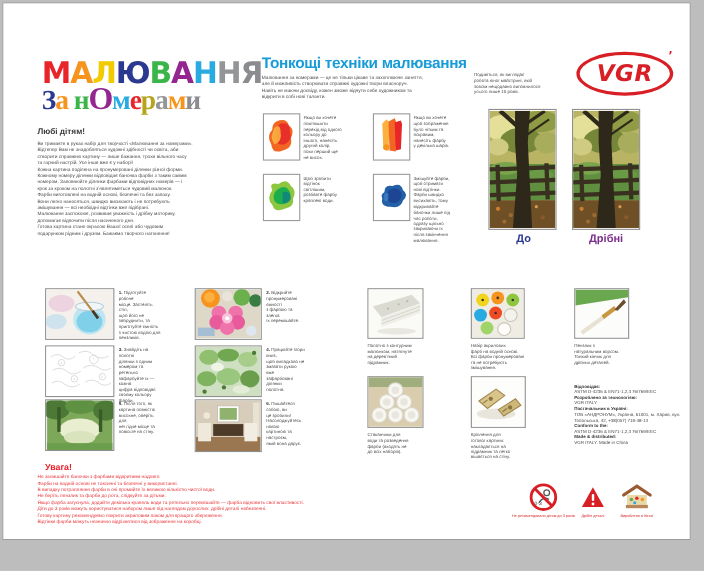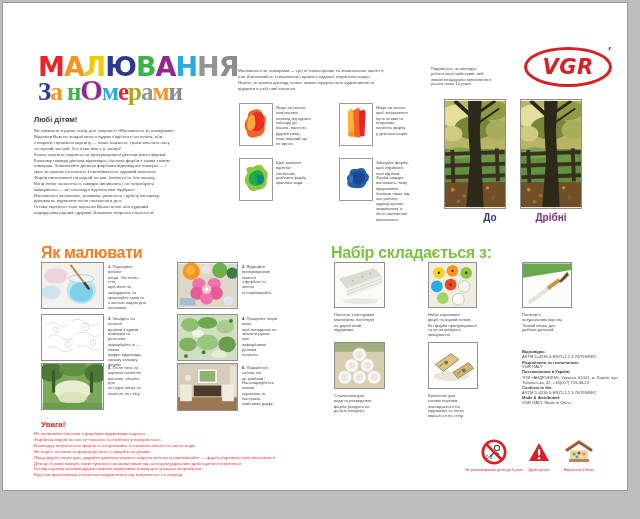--- a/index.html
+++ b/index.html
@@ -76,20 +76,21 @@
   </svg>
 
   <div class="abs" style="left:35px;top:52px">
     <div class="t1"><span style="color: rgb(232, 38, 42);">М</span><span style="color: rgb(247, 148, 30);">А</span><span style="color: rgb(242, 202, 0);">Л</span><span style="color: rgb(43, 57, 144);">Ю</span><span style="color: rgb(58, 181, 74);">В</span><span style="color: rgb(147, 39, 143);">А</span><span style="color: rgb(41, 171, 226);">Н</span><span style="color: rgb(147, 149, 152);">Н</span><span style="color: rgb(138, 140, 143);">Я</span></div>
     <div class="t2"><span style="color: rgb(43, 57, 144);">З</span><span style="color: rgb(247, 148, 30);">а</span><span> </span><span style="color: rgb(58, 181, 74);">н</span><span style="color: rgb(147, 39, 143);">О</span><span style="color: rgb(41, 171, 226);">м</span><span style="color: rgb(232, 38, 42);">е</span><span style="color: rgb(181, 165, 27);">р</span><span style="color: rgb(147, 149, 152);">а</span><span style="color: rgb(247, 148, 30);">м</span><span style="color: rgb(138, 140, 143);">и</span></div>
   </div>
 
   <div class="abs intro-h" style="left:31px;top:112px">Любі дітям!</div>
   <div class="abs s" style="left:31px;top:125px;width:262px">Ви тримаєте в руках набір для творчості «Малювання за номерами».<br>Відтепер Вам не знадобляться художні здібності чи освіта, аби<br>створити справжню картину — лише бажання, трохи вільного часу<br>та гарний настрій. Усе інше вже є у наборі!<br>Кожна картина поділена на пронумеровані ділянки різної форми.<br>Кожному номеру ділянки відповідає баночка фарби з таким самим<br>номером. Заповнюйте ділянки фарбами відповідних номерів — і<br>крок за кроком на полотні зʼявлятиметься чудовий малюнок.<br>Фарби виготовлені на водній основі, безпечні та без запаху.<br>Вони легко наносяться, швидко висихають і не потребують<br>змішування — всі необхідні відтінки вже підібрані.<br>Малювання заспокоює, розвиває уважність і дрібну моторику,<br>допомагає відпочити після насиченого дня.<br>Готова картина стане окрасою Вашої оселі або чудовим<br>подарунком рідним і друзям. Бажаємо творчого натхнення!</div>
 
+  <div class="abs tech-h" style="left:235px;top:46px">Тонкощі техніки малювання</div>
   <div class="abs s" style="left:235px;top:65px;width:272px">Малювання за номерами — це не тільки цікаве та захоплююче заняття,<br>але й можливість створювати справжні художні твори власноруч.<br>Навіть не маючи досвіду, кожен зможе відчути себе художником та<br>відкрити в собі нові таланти.</div>
 
   <div class="abs tipbox" style="left:236px;top:100px">
     <svg viewBox="0 0 34 42">
       <path d="M12 6 Q22 2 24 10 Q30 14 26 22 Q28 32 18 34 Q8 38 7 28 Q2 20 8 14 Q8 8 12 6 Z" fill="#f26522"></path>
       <path d="M16 8 Q26 6 25 16 Q28 24 20 28 Q12 30 12 22 Q10 12 16 8 Z" fill="#e8262a" opacity=".85"></path>
       <path d="M10 12 Q16 8 16 16 Q18 26 10 28 Q6 22 8 18 Z" fill="#fbb040" opacity=".9"></path>
     </svg>
   </div>
   <div class="abs xs" style="left:273px;top:102px;width:66px">Якщо ви хочете<br>помʼякшити<br>перехід від одного<br>кольору до<br>іншого, нанесіть<br>другий колір,<br>поки перший ще<br>не висох.</div>
@@ -133,24 +134,23 @@
   <div class="abs ph" style="left:441px;top:96px;width:62px;height:110px">
     <svg viewBox="0 0 62 110">
         <use href="#forest"></use>
       </svg>
   </div>
   <div class="abs ph" style="left:517px;top:96px;width:62px;height:110px">
     <svg viewBox="0 0 62 110">
         <use href="#forest"></use>
       </svg>
   </div>
-  <div class="abs ba-label" style="left:456px;top:209px;color:#2b3990">До</div>
+  <div class="abs ba-label" style="left:442px;top:209px;color:#2b3990">До</div>
   <div class="abs ba-label" style="left:517px;top:209px;color:#7b2d8b">Дрібні</div>
 
-  <div class="abs howto-h" style="left:38px;top:241px">Як малювати</div>
 
   <div class="abs ph" style="left:38px;top:259px;width:63px;height:47px">
     <svg viewBox="0 0 62 46">
       <rect width="62" height="46" fill="#f4f1ec"></rect>
       <ellipse cx="14" cy="13" rx="12" ry="8" fill="#edd3e0"></ellipse>
       <ellipse cx="9" cy="30" rx="10" ry="7" fill="#cfe3ef"></ellipse>
       <ellipse cx="40" cy="28" rx="15" ry="14" fill="#bfe6f0"></ellipse>
       <ellipse cx="40" cy="30" rx="12" ry="10" fill="#7fd0e8"></ellipse>
       <ellipse cx="40" cy="16" rx="13" ry="4" fill="#eef6f9" stroke="#b8cdd6" stroke-width="1"></ellipse>
       <line x1="29" y1="2" x2="45" y2="23" stroke="#b98a4a" stroke-width="2"></line>
@@ -264,21 +264,20 @@
       <rect x="2" y="21" width="12" height="17" fill="#efe9dc"></rect>
       <rect x="45" y="21" width="12" height="17" fill="#f2ede2"></rect>
       <circle cx="10" cy="14" r="3" fill="#efe9d8"></circle>
     </svg>
   </div>
   <div class="abs xs" style="left:239px;top:362px;width:54px">
     <b class="stepnum">6.</b>
     <span>Пишайтеся собою, ви<br>це зробили!<br>Насолоджуйтесь новою<br>картиною та настроєм,<br>який вона дарує.</span>
   </div>
 
-  <div class="abs kit-h" style="left:328px;top:241px">Набір складається з:</div>
 
   <div class="abs ph" style="left:331px;top:259px;width:51px;height:46px">
     <svg viewBox="0 0 50 45">
       <rect width="50" height="45" fill="#fafaf7"></rect>
       <polygon points="4,16 40,5 48,13 12,26" fill="#dcdbd2"></polygon>
       <polygon points="12,26 48,13 48,22 12,35" fill="#efeee8"></polygon>
       <line x1="12" y1="29" x2="48" y2="16" stroke="#d8d6cc" stroke-width="1"></line>
       <line x1="12" y1="32" x2="48" y2="19" stroke="#d8d6cc" stroke-width="1"></line>
       <circle cx="18" cy="18" r="1" fill="#b9b8ae"></circle>
         <circle cx="28" cy="14" r="1" fill="#b9b8ae"></circle>

